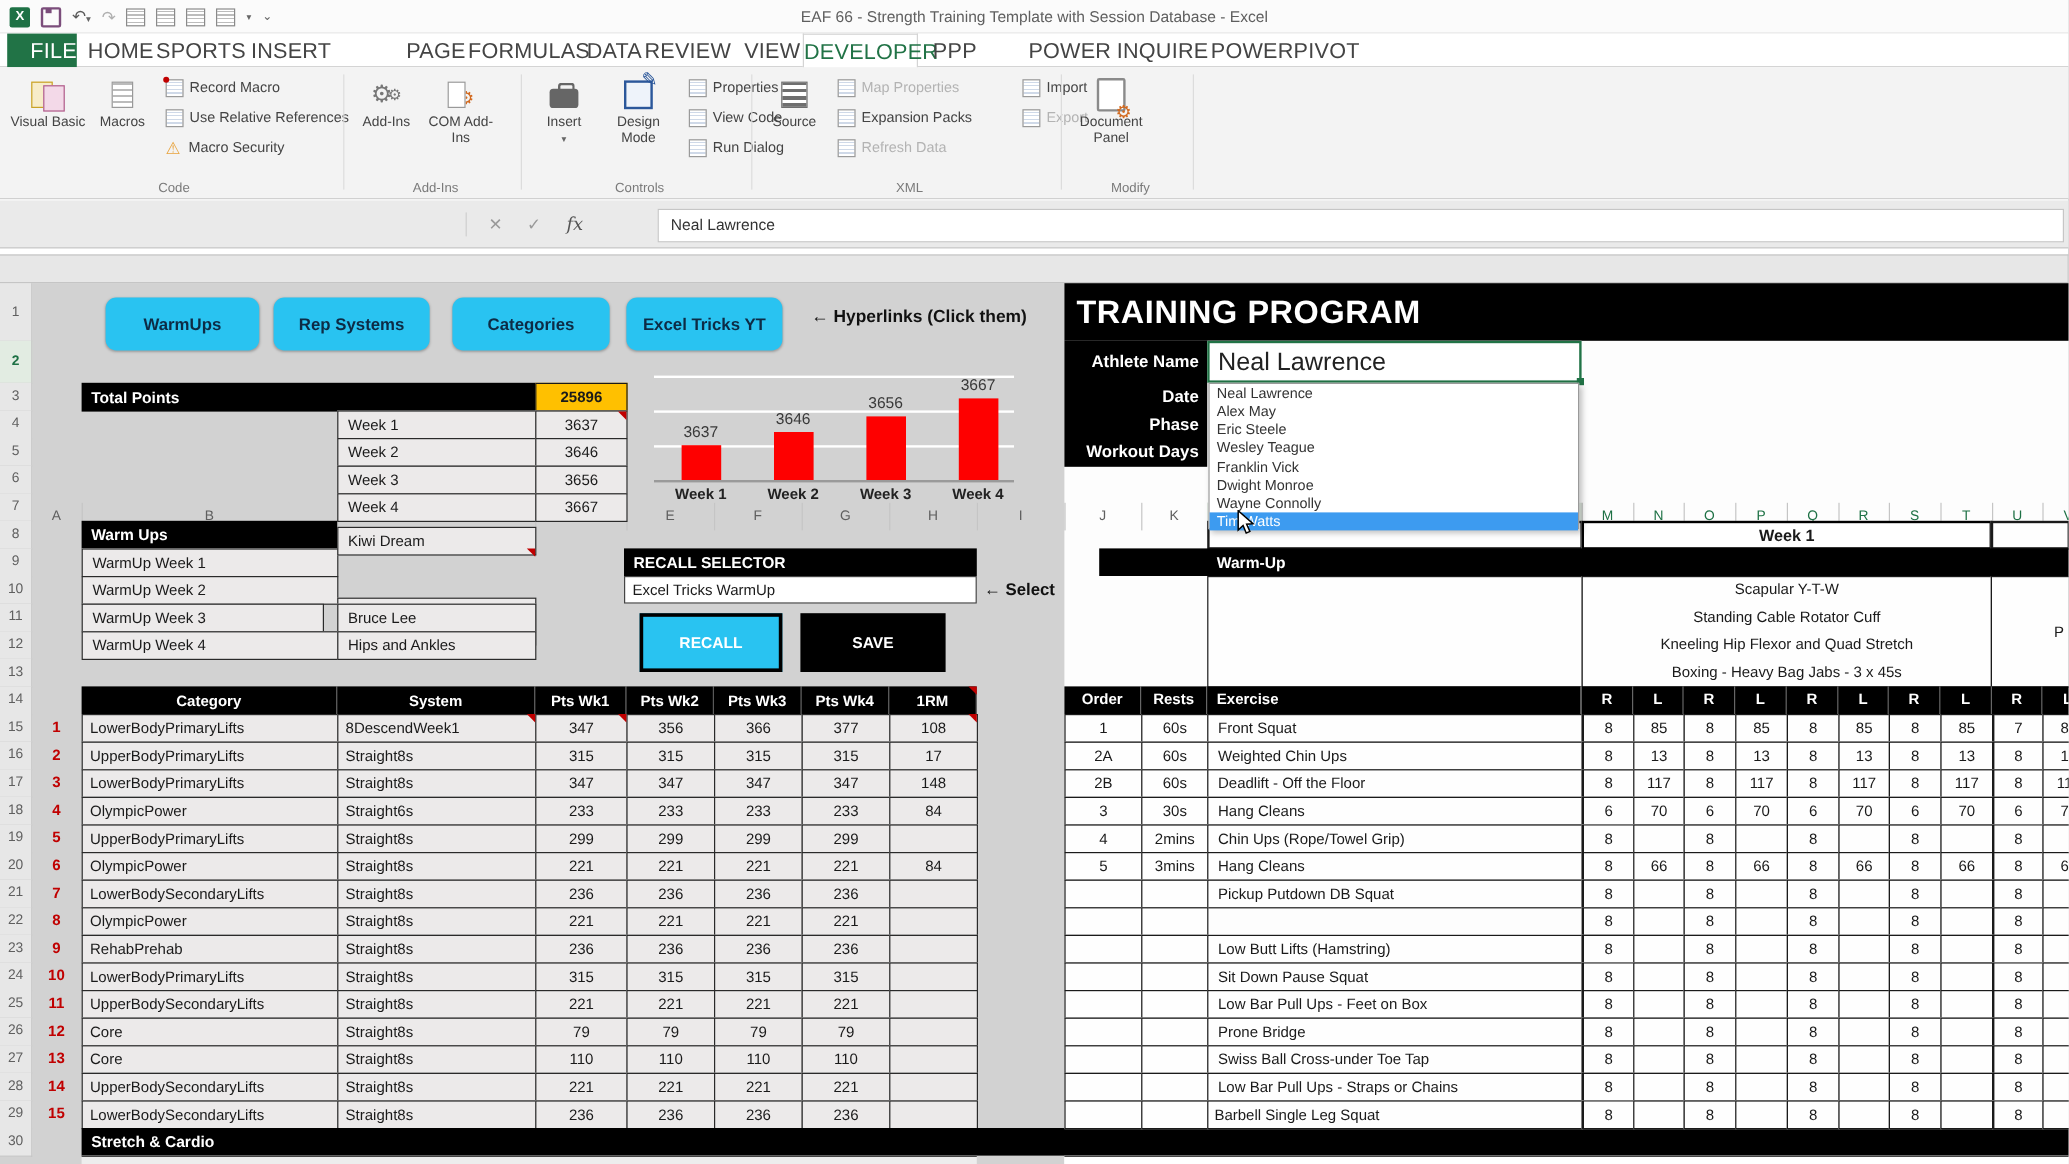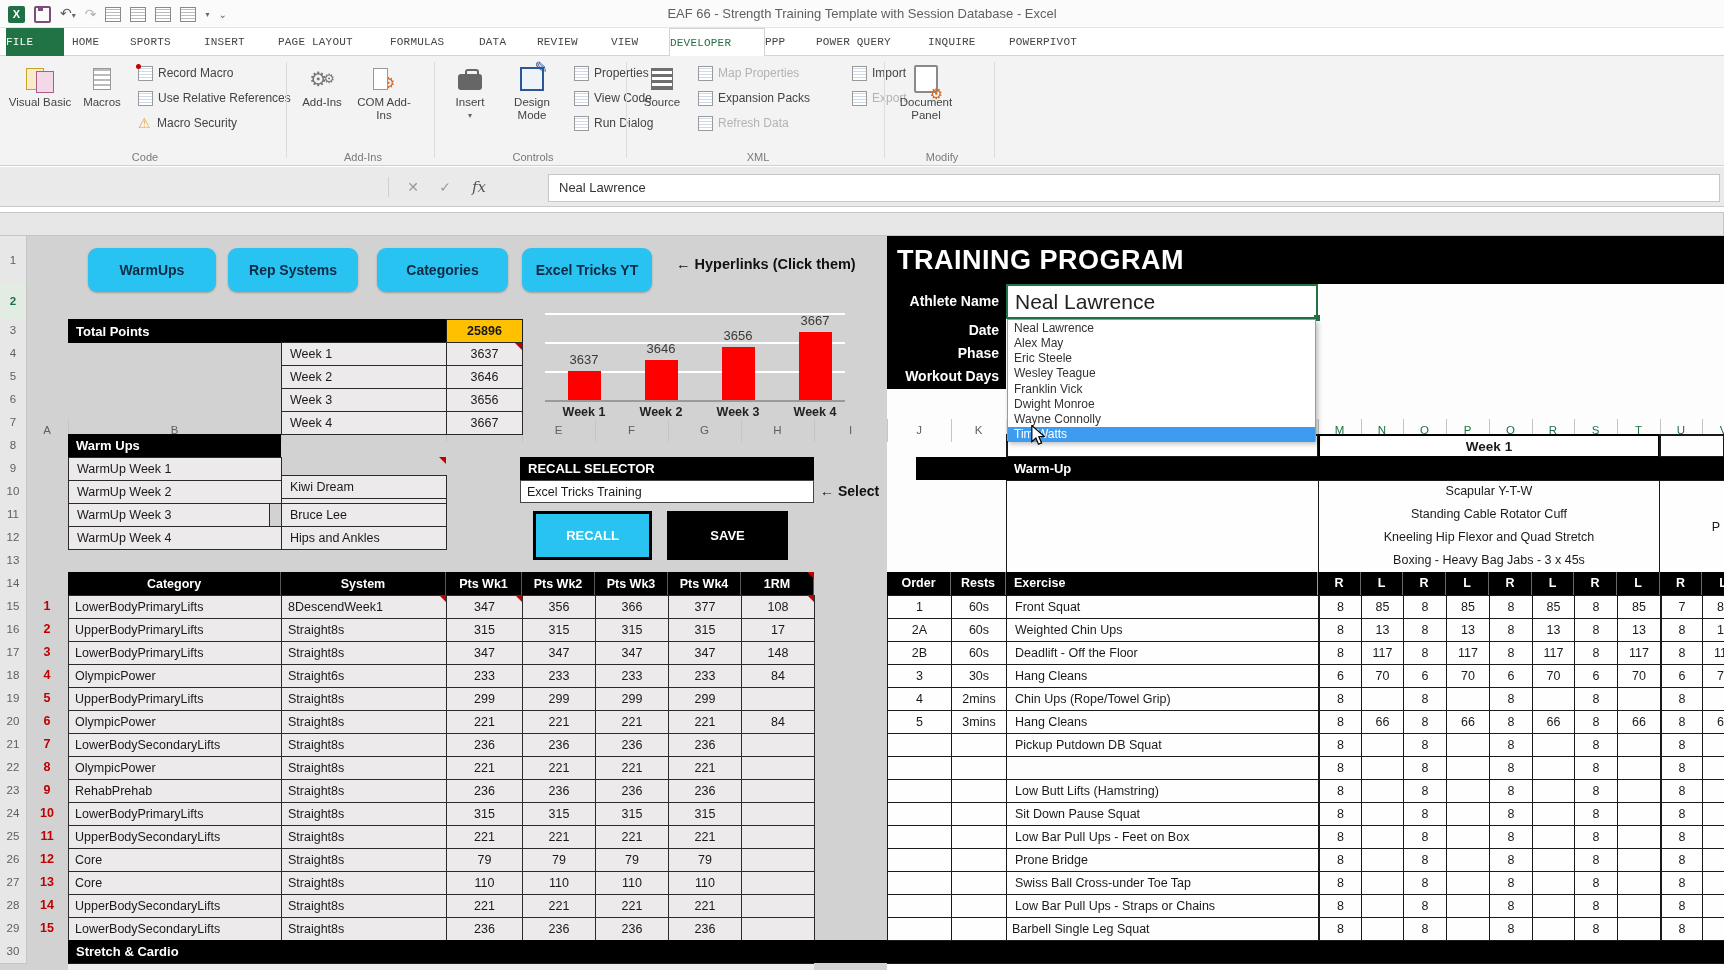--- a/index.html
+++ b/index.html
@@ -12,22 +12,22 @@
   .qi{font-size:14px;color:#5a5a5a;line-height:22px;}
   .xlogo{width:17px;height:17px;background:#1e7145;color:#fff;font-weight:bold;font-size:11px;
          text-align:center;line-height:17px;border-radius:2px;}
   .floppy{width:13px;height:13px;border:2px solid #7b4d7b;border-radius:2px;position:relative;}
   .floppy:after{content:"";position:absolute;left:2px;top:-1px;width:5px;height:4px;background:#7b4d7b;}
   .mini-sq{width:14px;height:13px;border:1px solid #8a8a8a;background:
      repeating-linear-gradient(0deg,#fff 0 2px,#bcbcbc 2px 3px);}
   #title-text{width:100%;text-align:center;font-size:13px;color:#5f5f5f;line-height:27px;}
   
   #tabrow{left:0;top:28px;width:1724px;height:28px;background:#fff;border-bottom:1px solid #d4d4d4;}
-  .rtab{position:absolute;top:0;height:28px;line-height:28px;font-size:11px;color:#444;
-        text-align:left;letter-spacing:.2px;font-family:Liberation Mono, monospace;}
+  .rtab{position:absolute;top:0;height:28px;line-height:28px;font-size:18px;color:#444;
+        text-align:right;letter-spacing:.2px;}
   .rtab.file{background:#217346;color:#fff;}
   .rtab.active{background:#fff;color:#217346;border:1px solid #d4d4d4;border-bottom:1px solid #fff;height:29px;}
   
   #ribbon{left:0;top:56px;width:1724px;height:110px;background:#f3f3f3;border-bottom:1px solid #d0d0d0;}
   .rgroup{position:absolute;top:0;height:109px;}
   .rgl{position:absolute;bottom:2px;left:0;width:100%;text-align:center;font-size:11px;color:#7a7a7a;}
   .rsep{position:absolute;top:6px;width:1px;height:96px;background:#dcdcdc;}
   .bigbtn{position:absolute;top:6px;text-align:center;font-size:11.5px;color:#444;line-height:13px;}
   .bigbtn .bic{height:34px;display:flex;align-items:center;justify-content:center;font-size:24px;}
   .smitem{position:absolute;height:22px;font-size:12px;color:#444;display:flex;align-items:center;gap:5px;white-space:nowrap;}
@@ -336,30 +336,30 @@
       <div style="position: absolute; left: 636px; top: 134px; width: 50px; height: 14px; box-sizing: border-box; text-align: center; font-size: 13px; color: rgb(58, 58, 58);">3646</div>
       <div style="position: absolute; left: 629px; top: 198px; width: 64px; height: 14px; box-sizing: border-box; text-align: center; font-size: 12.5px; color: rgb(34, 34, 34); font-weight: bold;">Week 2</div>
       <div class="bar" style="position: absolute; left: 722px; top: 140px; width: 33px; height: 53px; box-sizing: border-box;"></div>
       <div style="position: absolute; left: 713px; top: 121px; width: 50px; height: 14px; box-sizing: border-box; text-align: center; font-size: 13px; color: rgb(58, 58, 58);">3656</div>
       <div style="position: absolute; left: 706px; top: 198px; width: 64px; height: 14px; box-sizing: border-box; text-align: center; font-size: 12.5px; color: rgb(34, 34, 34); font-weight: bold;">Week 3</div>
       <div class="bar" style="position: absolute; left: 799px; top: 125px; width: 33px; height: 68px; box-sizing: border-box;"></div>
       <div style="position: absolute; left: 790px; top: 106px; width: 50px; height: 14px; box-sizing: border-box; text-align: center; font-size: 13px; color: rgb(58, 58, 58);">3667</div>
       <div style="position: absolute; left: 783px; top: 198px; width: 64px; height: 14px; box-sizing: border-box; text-align: center; font-size: 12.5px; color: rgb(34, 34, 34); font-weight: bold;">Week 4</div>
       <div class="cell blackband vmid" style="position: absolute; left: 68px; top: 227px; width: 213px; height: 23px; box-sizing: border-box; padding-left: 8px; font-size: 13px;">Warm Ups</div>
       <div class="cell bL vmid" style="position: absolute; left: 68px; top: 250px; width: 214px; height: 24px; box-sizing: border-box; padding-left: 8px;">WarmUp Week 1</div>
-      <div class="cell bL vmid" style="position: absolute; left: 281px; top: 268px; width: 166px; height: 24px; box-sizing: border-box; padding-left: 8px;">Kiwi Dream</div>
+      <div class="cell bL vmid" style="position: absolute; left: 281px; top: 232px; width: 166px; height: 24px; box-sizing: border-box; padding-left: 8px;">Kiwi Dream</div>
       <div class="cell bL vmid" style="position: absolute; left: 68px; top: 273px; width: 214px; height: 24px; box-sizing: border-box; padding-left: 8px;">WarmUp Week 2</div>
       <div class="cell bL vmid" style="position: absolute; left: 281px; top: 291px; width: 166px; height: 40px; box-sizing: border-box; padding-left: 8px;">PrePower</div>
       <div class="cell bL vmid" style="position: absolute; left: 68px; top: 296px; width: 202px; height: 24px; box-sizing: border-box; padding-left: 8px;">WarmUp Week 3</div>
       <div class="cell bL vmid" style="position: absolute; left: 281px; top: 296px; width: 166px; height: 24px; box-sizing: border-box; padding-left: 8px;">Bruce Lee</div>
       <div class="cell bL vmid" style="position: absolute; left: 68px; top: 319px; width: 214px; height: 24px; box-sizing: border-box; padding-left: 8px;">WarmUp Week 4</div>
       <div class="cell bL vmid" style="position: absolute; left: 281px; top: 319px; width: 166px; height: 24px; box-sizing: border-box; padding-left: 8px;">Hips and Ankles</div>
       <div class="redtri" style="position: absolute; left: 439px; top: 250px; width: 7px; height: 7px; box-sizing: border-box;"></div>
       <div class="cell blackband vmid" style="position: absolute; left: 520px; top: 250px; width: 294px; height: 23px; box-sizing: border-box; padding-left: 8px; font-size: 13px;">RECALL SELECTOR</div>
-      <div class="cell vmid" style="position: absolute; left: 520px; top: 273px; width: 294px; height: 23px; box-sizing: border-box; background: rgb(255, 255, 255); border: 1px solid rgb(68, 68, 68); padding-left: 6px;">Excel Tricks Training</div>
+      <div class="cell vmid" style="position: absolute; left: 520px; top: 273px; width: 294px; height: 23px; box-sizing: border-box; background: rgb(255, 255, 255); border: 1px solid rgb(68, 68, 68); padding-left: 6px;">Excel Tricks WarmUp</div>
       <div style="position: absolute; left: 820px; top: 276px; width: 70px; height: 18px; box-sizing: border-box; font-weight: bold; font-size: 14px; color: rgb(17, 17, 17);">← Select</div>
       <div class="vmidc" style="position: absolute; left: 533px; top: 304px; width: 119px; height: 49px; box-sizing: border-box; background: rgb(41, 195, 241); border: 3px solid rgb(0, 0, 0); color: rgb(255, 255, 255); font-weight: bold; font-size: 13px;">RECALL</div>
       <div class="vmidc" style="position: absolute; left: 667px; top: 304px; width: 121px; height: 49px; box-sizing: border-box; background: rgb(0, 0, 0); color: rgb(255, 255, 255); font-weight: bold; font-size: 13px;">SAVE</div>
       <div class="cell blackband vmidc" style="position: absolute; left: 68px; top: 365px; width: 213px; height: 23px; box-sizing: border-box; font-size: 12.5px; border-right: 1px solid rgba(255, 255, 255, 0.35);">Category</div>
       <div class="cell blackband vmidc" style="position: absolute; left: 281px; top: 365px; width: 165px; height: 23px; box-sizing: border-box; font-size: 12.5px; border-right: 1px solid rgba(255, 255, 255, 0.35);">System</div>
       <div class="cell blackband vmidc" style="position: absolute; left: 446px; top: 365px; width: 76px; height: 23px; box-sizing: border-box; font-size: 12.5px; border-right: 1px solid rgba(255, 255, 255, 0.35);">Pts Wk1</div>
       <div class="cell blackband vmidc" style="position: absolute; left: 522px; top: 365px; width: 73px; height: 23px; box-sizing: border-box; font-size: 12.5px; border-right: 1px solid rgba(255, 255, 255, 0.35);">Pts Wk2</div>
       <div class="cell blackband vmidc" style="position: absolute; left: 595px; top: 365px; width: 73px; height: 23px; box-sizing: border-box; font-size: 12.5px; border-right: 1px solid rgba(255, 255, 255, 0.35);">Pts Wk3</div>
       <div class="cell blackband vmidc" style="position: absolute; left: 668px; top: 365px; width: 73px; height: 23px; box-sizing: border-box; font-size: 12.5px; border-right: 1px solid rgba(255, 255, 255, 0.35);">Pts Wk4</div>
       <div class="cell blackband vmidc" style="position: absolute; left: 741px; top: 365px; width: 73px; height: 23px; box-sizing: border-box; font-size: 12.5px; border-right: 1px solid rgba(255, 255, 255, 0.35);">1RM</div>

